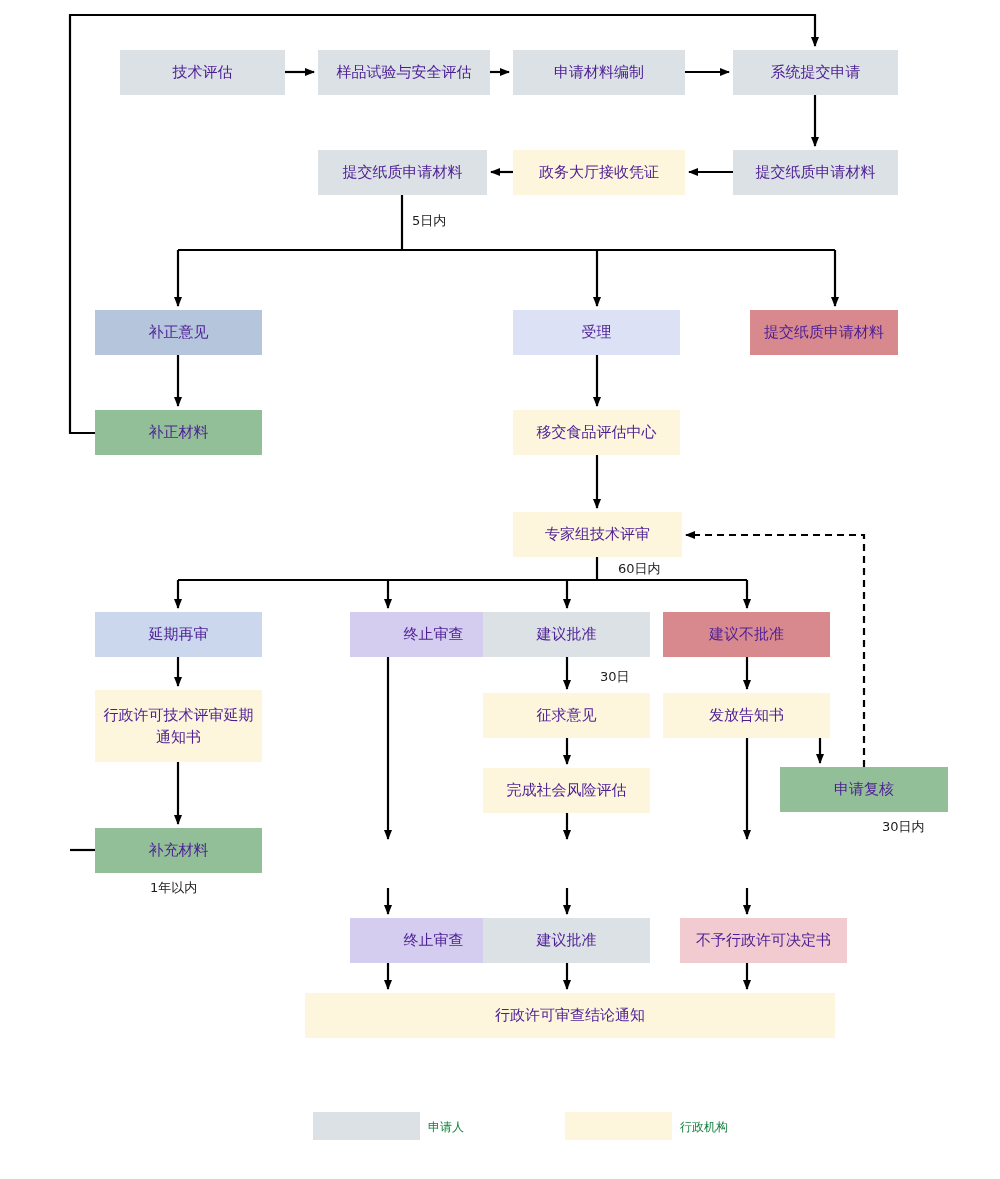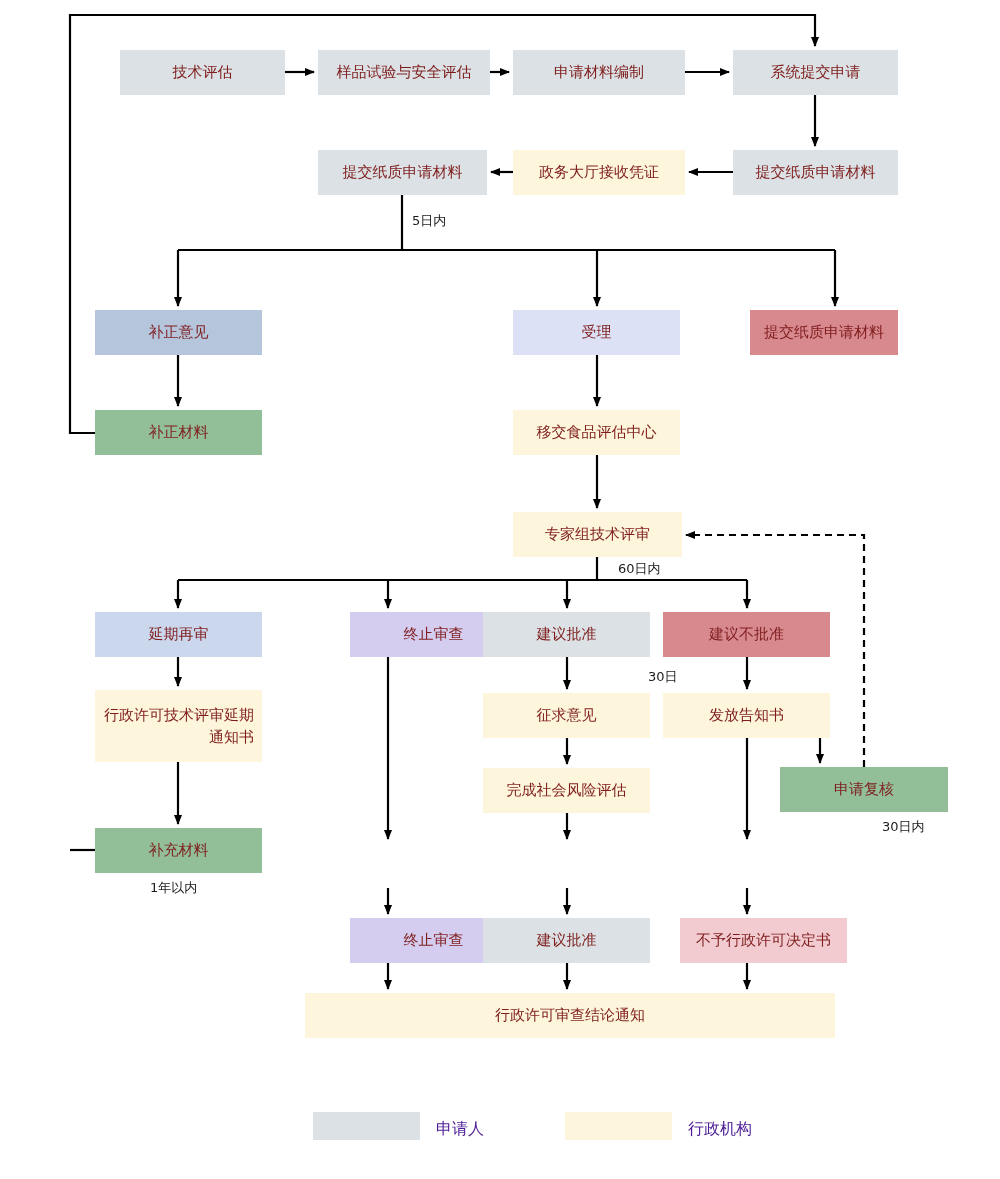--- a/index.html
+++ b/index.html
@@ -1,33 +1,33 @@
 <!DOCTYPE html>
 <html style="--c-applicant: #dbe1e4; --c-authority: #fdf6dd; --c-blue: #b4c5dc; --c-periwinkle: #dce1f5; --c-lightblue: #cbd7ed; --c-purple: #d5cdf0; --c-red: #d8898e; --c-green: #92bf98; --c-pink: #f2cbd0; --c-line: #000000;"><head>
 <meta charset="utf-8">
 <style>
   html,body{margin:0;padding:0;background:#ffffff;}
   body{font-family:"DejaVu Sans","Liberation Sans",sans-serif;}
   .canvas{position:relative;width:1000px;height:1179px;background:#ffffff;overflow:hidden;}
   .edges{position:absolute;left:0;top:0;pointer-events:none;}
   .node{position:absolute;display:flex;align-items:center;justify-content:center;
-        text-align:center;font-size:15px;color:#7f1d1d;line-height:1.5;
+        text-align:center;font-size:15px;color:#4c1d95;line-height:1.5;
         padding:18px 8px;box-sizing:border-box;}
   .c-applicant{background:var(--c-applicant);}
-  .c-authority{background:var(--c-authority);text-align:right;}
+  .c-authority{background:var(--c-authority);}
   .c-blue{background:var(--c-blue);}
   .c-periwinkle{background:var(--c-periwinkle);}
   .c-lightblue{background:var(--c-lightblue);text-align:right;}
   .c-purple{background:var(--c-purple);margin-left:45px;}
   .c-red{background:var(--c-red);}
   .c-green{background:var(--c-green);text-align:right;}
   .c-pink{background:var(--c-pink);margin-left:17px;}
   .edge-label{position:absolute;font-size:13px;color:#1c1c1c;white-space:nowrap;}
   .legend-swatch{position:absolute;width:107px;height:28px;}
-  .legend-label{position:absolute;font-size:16px;color:#4c1d95;white-space:nowrap;margin-left:8px;}
+  .legend-label{position:absolute;font-size:12px;color:#15803d;white-space:nowrap;}
 </style>
 </head>
 <body>
 
 <div class="canvas">
 
   <svg class="edges" width="1000" height="1179">
     <defs>
       <marker id="ah" markerWidth="12" markerHeight="10" refX="9" refY="4" orient="auto" markerUnits="userSpaceOnUse">
         <polygon points="0 0, 10 4, 0 8" fill="#000"></polygon>
@@ -174,21 +174,21 @@
   <div class="node c-pink" style="left:663px;top:918px;width:167px;height:45px">
       <span>不予行政许可决定书</span>
     </div>
 
   <div class="node c-authority" style="left:305px;top:993px;width:530px;height:45px">
       <span>行政许可审查结论通知</span>
     </div>
 
   <div class="edge-label" style="left:412px;top:212px">5日内</div>
   <div class="edge-label" style="left:618px;top:560px">60日内</div>
-  <div class="edge-label" style="left:648px;top:668px">30日</div>
+  <div class="edge-label" style="left:600px;top:668px">30日</div>
   <div class="edge-label" style="left:882px;top:818px">30日内</div>
   <div class="edge-label" style="left:150px;top:879px">1年以内</div>
 
   <div class="legend-swatch c-applicant" style="left:313px;top:1112px"></div>
   <div class="legend-label" style="left:428px;top:1119px">申请人</div>
   <div class="legend-swatch c-authority" style="left:565px;top:1112px"></div>
   <div class="legend-label" style="left:680px;top:1119px">行政机构</div>
 
 </div>
 

